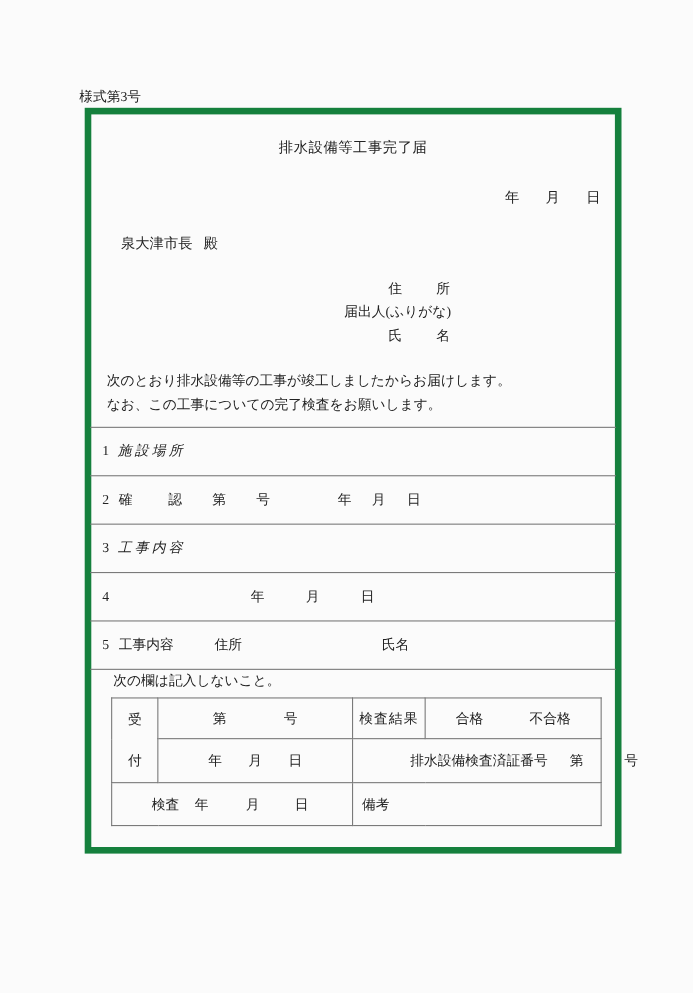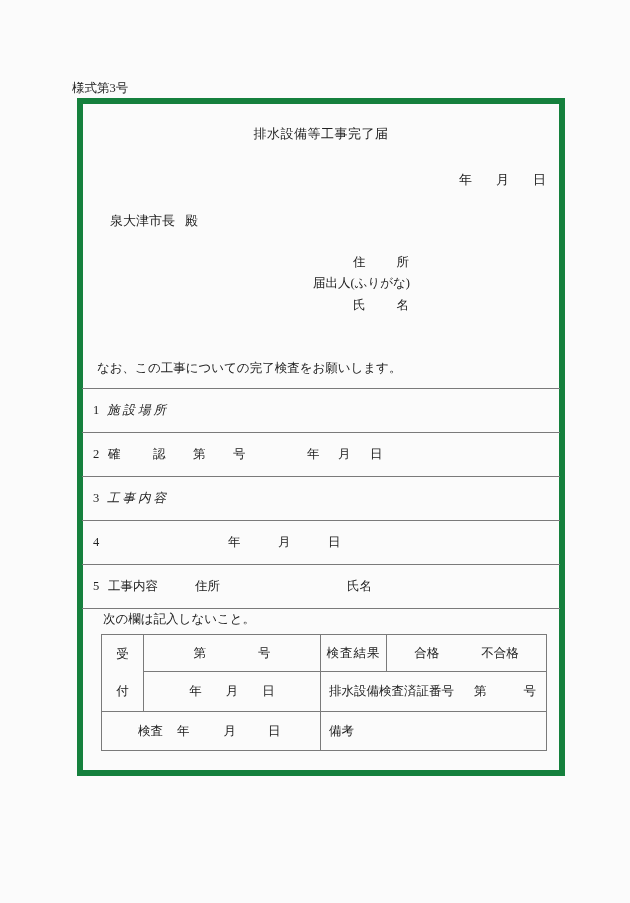--- a/index.html
+++ b/index.html
@@ -148,21 +148,21 @@
   }
   .gap52 { gap: 52px; }
   .gap42 { gap: 42px; }
   .gap24 { gap: 24px; }
   .cell-left {
     display: flex;
     justify-content: flex-start;
     align-items: center;
     white-space: nowrap;
   }
-  .cert-cell { padding-left: 8px; }
+  .cert-cell { padding-left: 8px; margin-left: 44px; }
   .cert-dai { margin-left: 20px; }
   .cert-go  { margin-left: 37px; }
   .insp-cell { padding-left: 36px; }
   .insp-y { margin-left: 14px; }
   .insp-m { margin-left: 34px; }
   .insp-d { margin-left: 32px; }
   .remarks-cell { padding-left: 8px; }
   .ls1 { letter-spacing: 1px; }
 </style>
 </head>
@@ -190,20 +190,21 @@
     <div class="decl-spread decl-address">
       <span>住</span>
       <span>所</span>
     </div>
     <div class="decl-person">届出人(ふりがな)</div>
     <div class="decl-spread decl-name">
       <span>氏</span>
       <span>名</span>
     </div>
 
+    <div class="intro-line1">次のとおり排水設備等の工事が竣工しましたからお届けします。</div>
     <div class="intro-line2">なお、この工事についての完了検査をお願いします。</div>
 
     <div class="hr hr1"></div>
     <div class="hr hr2"></div>
     <div class="hr hr3"></div>
     <div class="hr hr4"></div>
     <div class="hr hr5"></div>
     <div class="hr hr6"></div>
 
     <div class="frow frow1">

